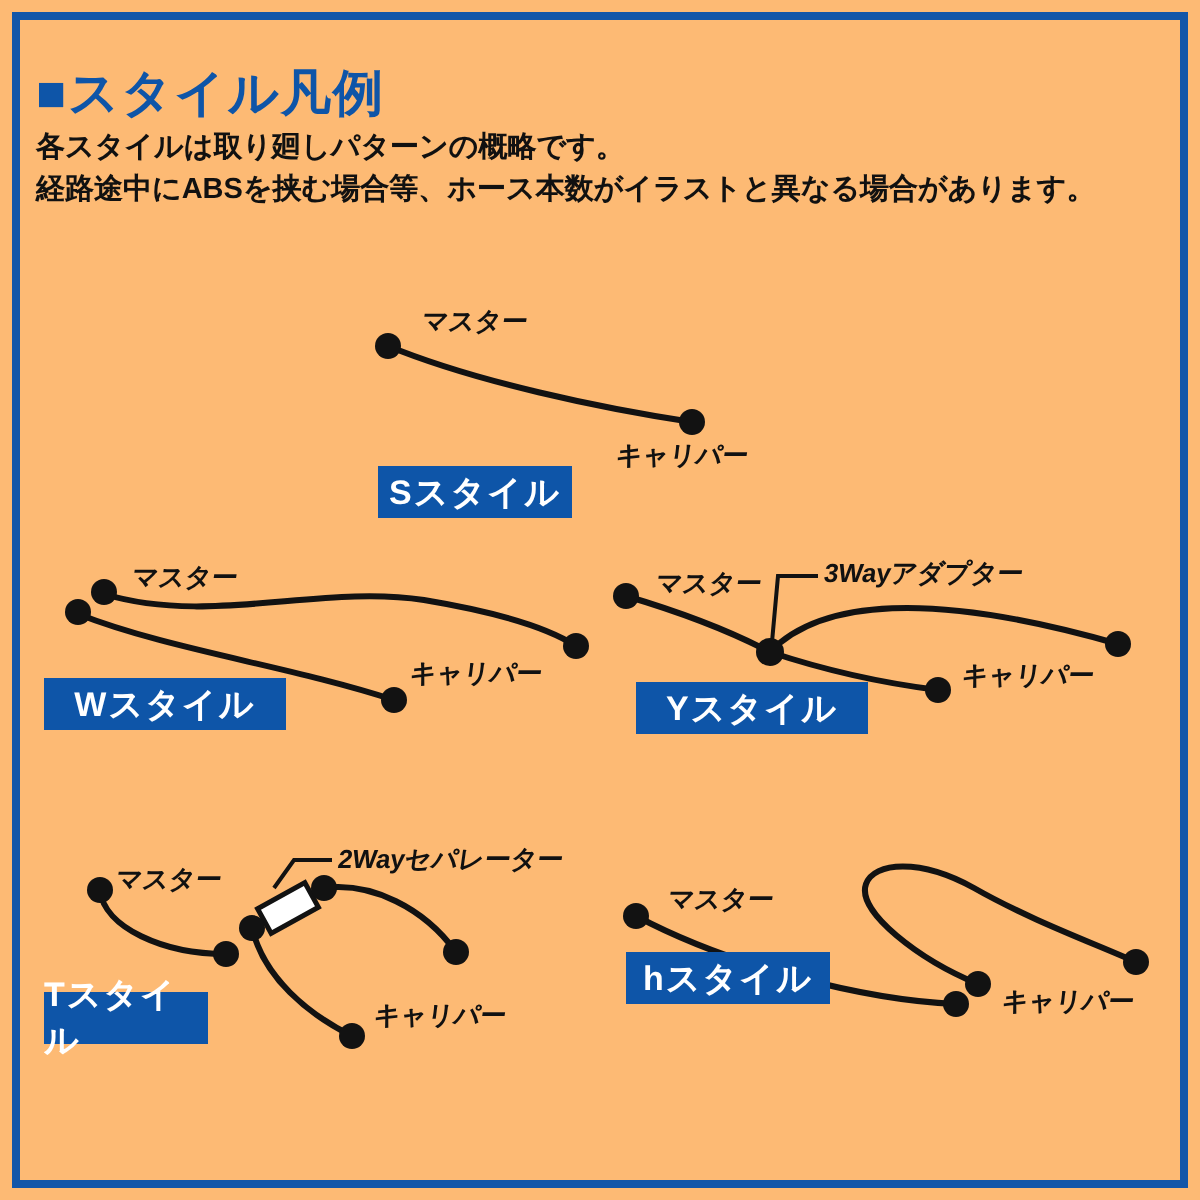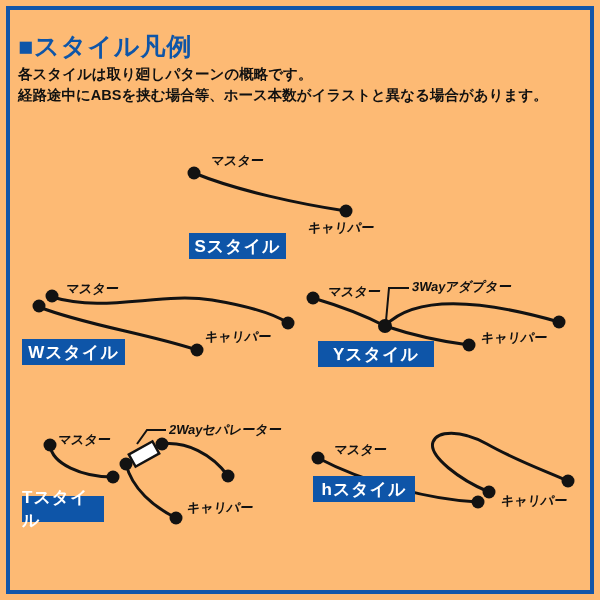--- a/index.html
+++ b/index.html
@@ -91,21 +91,21 @@
     <circle class="dot" cx="489" cy="492" r="6.5"></circle>
     <circle class="dot" cx="568" cy="481" r="6.5"></circle>
   </svg>
 
   <span class="pin" style="left:211px;top:152px;">マスター</span>
   <span class="pin" style="left:308px;top:219px;">キャリパー</span>
   <div class="stylebox" style="left:189px;top:216px;width:97px;height:26px;margin-top:17px;">Sスタイル</div>
 
   <span class="pin" style="left:66px;top:280px;">マスター</span>
   <span class="pin" style="left:205px;top:328px;">キャリパー</span>
-  <div class="stylebox" style="left:22px;top:339px;width:103px;height:26px;">Wスタイル</div>
+  <div class="stylebox" style="left:22px;top:339px;width:121px;height:26px;">Wスタイル</div>
 
   <span class="pin" style="left:328px;top:283px;">マスター</span>
   <span class="pin" style="left:412px;top:278px;">3Wayアダプター</span>
   <span class="pin" style="left:481px;top:329px;">キャリパー</span>
   <div class="stylebox" style="left:318px;top:341px;width:116px;height:26px;">Yスタイル</div>
 
   <span class="pin" style="left:58px;top:431px;">マスター</span>
   <span class="pin" style="left:169px;top:421px;">2Wayセパレーター</span>
   <span class="pin" style="left:187px;top:499px;">キャリパー</span>
   <div class="stylebox" style="left:22px;top:496px;width:82px;height:26px;">Tスタイル</div>

